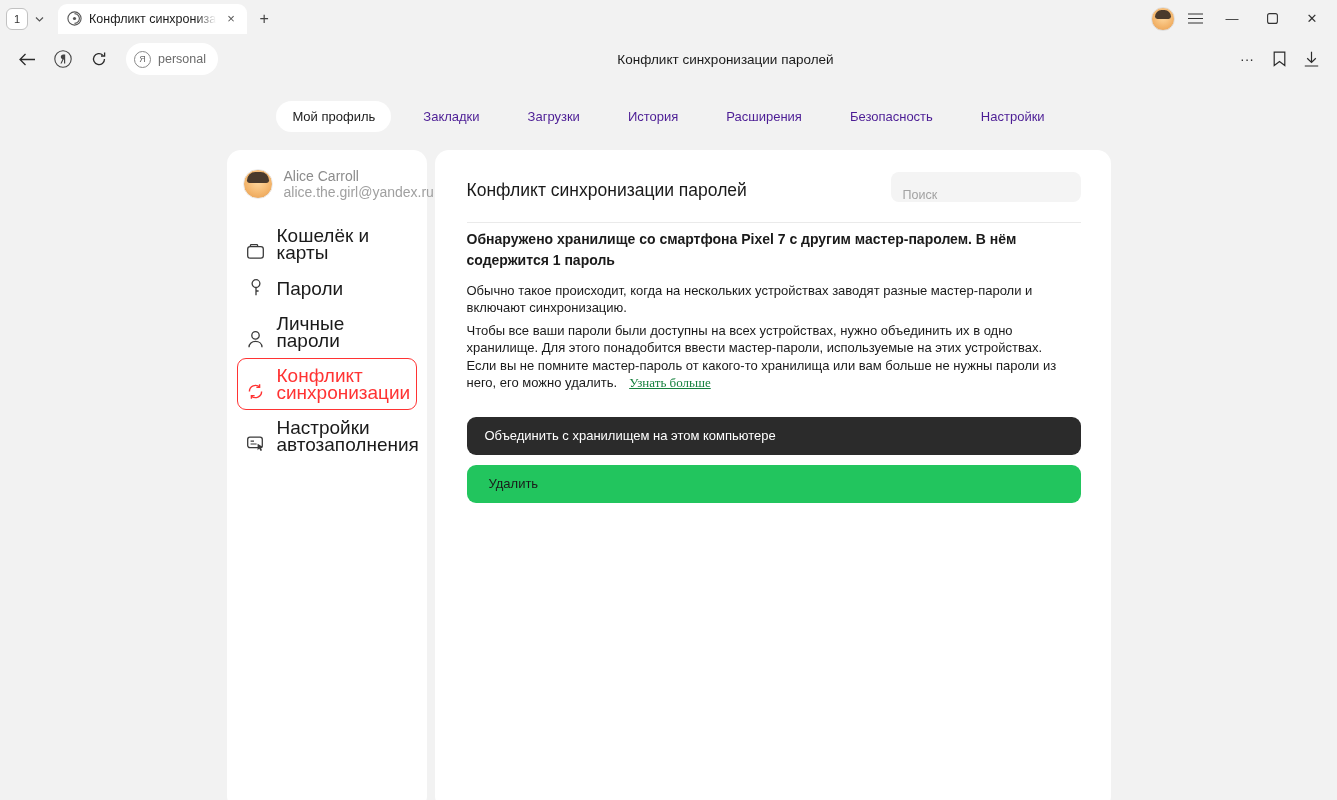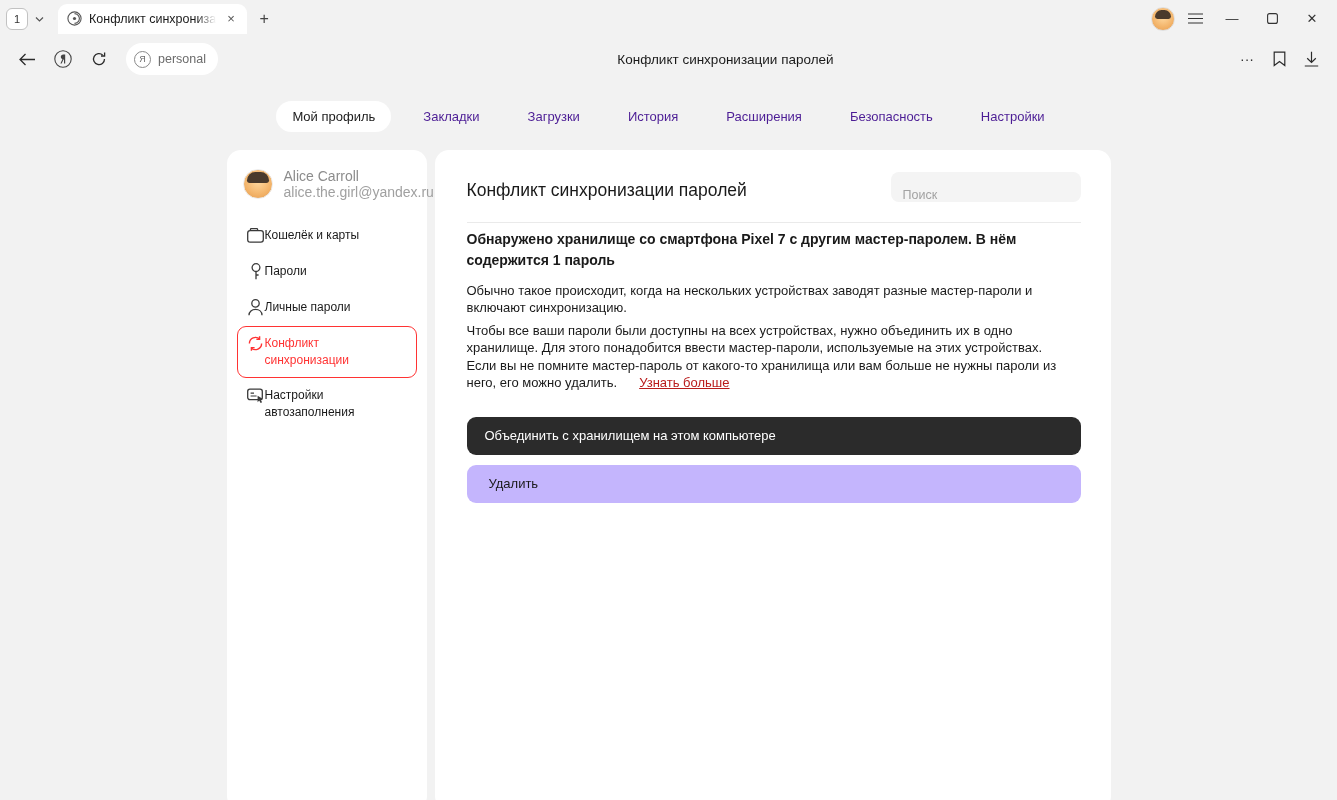--- a/index.html
+++ b/index.html
@@ -210,24 +210,24 @@
     line-height: 17px;
   }
   .user-mail {
     font-size: 14px;
     color: #a0a0a0;
     line-height: 15px;
   }
 
   .menu { padding: 0 10px; }
   .menu-item {
-    display: flex; align-items: flex-start; gap: 0;
+    display: flex; align-items: flex-end; gap: 12px;
     padding: 9px 10px;
     border-radius: 9px;
-    font-size: 12px;
+    font-size: 19px;
     color: #1a1a1a;
     line-height: 17px;
   }
   .menu-item .mi-icon {
     width: 18px; height: 18px; flex: 0 0 18px;
     display: flex; align-items: center; justify-content: center;
     color: #3a3a3a;
   }
   .menu-item.active {
     border: 1.5px solid #ff3333;
@@ -276,39 +276,40 @@
   .conflict-body {
     font-size: 13px;
     color: #1a1a1a;
     line-height: 17.5px;
     margin-top: 11px;
     max-width: 600px;
   }
   .conflict-body p { margin: 0; }
   .conflict-body .para2 { margin-top: 5px; }
   .link {
-    color: #b91c1c;
-    margin-left: 22px;
+    color: #15803d;
+    margin-left: 12px;
+    font-family: Liberation Serif, serif;
   }
 
   .actions {
     display: flex; gap: 10px;
     margin-top: 25px;
     flex-direction: column;
   }
   .btn-primary {
     background: #2b2b2b;
     color: #fff;
     font-size: 13px;
     border-radius: 9px;
     padding: 11px 18px;
     line-height: 16px;
   }
   .btn-secondary {
-    background: #c4b5fd;
+    background: #22c55e;
     color: #1a1a1a;
     font-size: 13px;
     border-radius: 9px;
     padding: 11px 22px;
     line-height: 16px;
   }
 </style>
 </head>
 <body>
 

